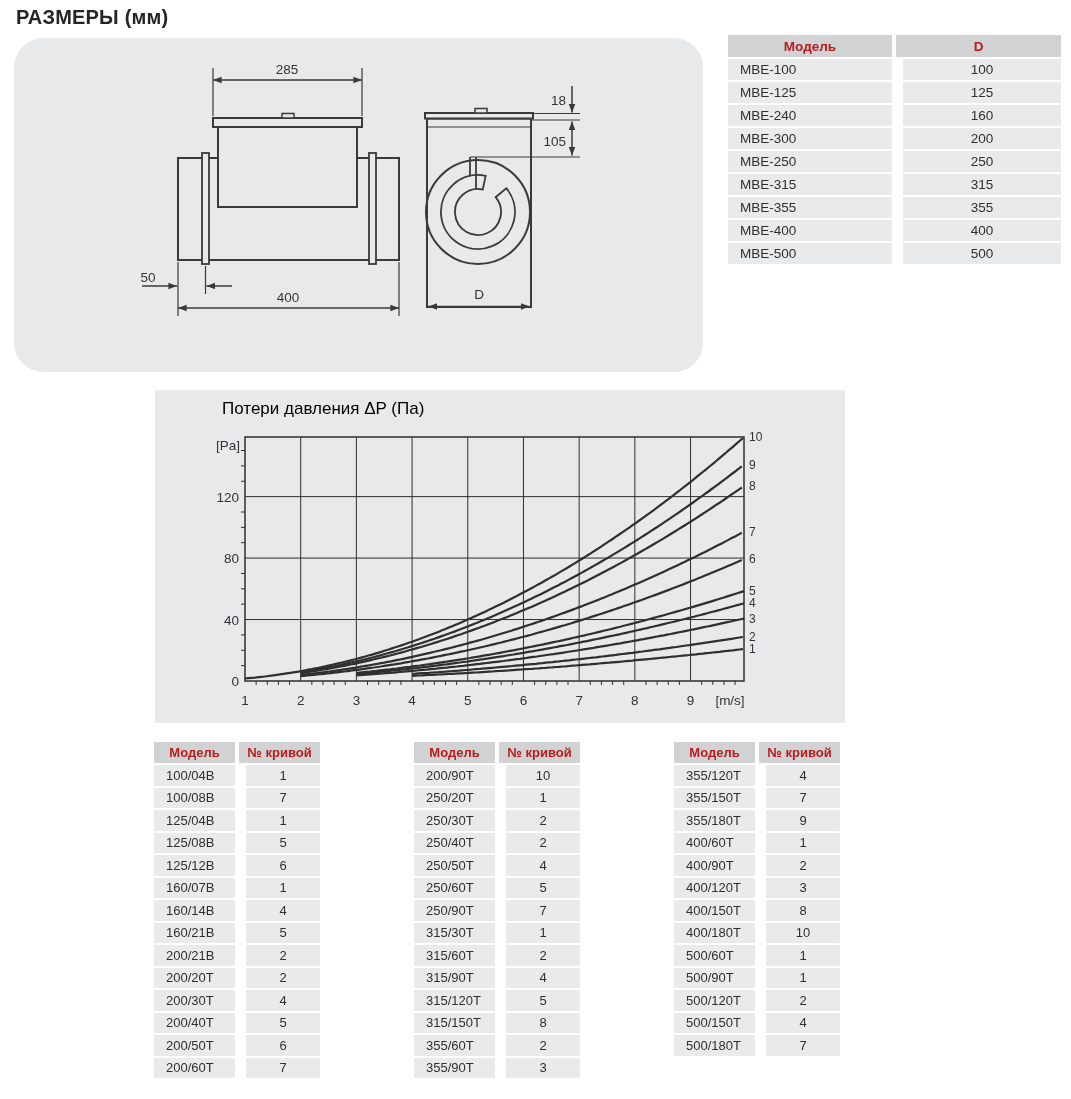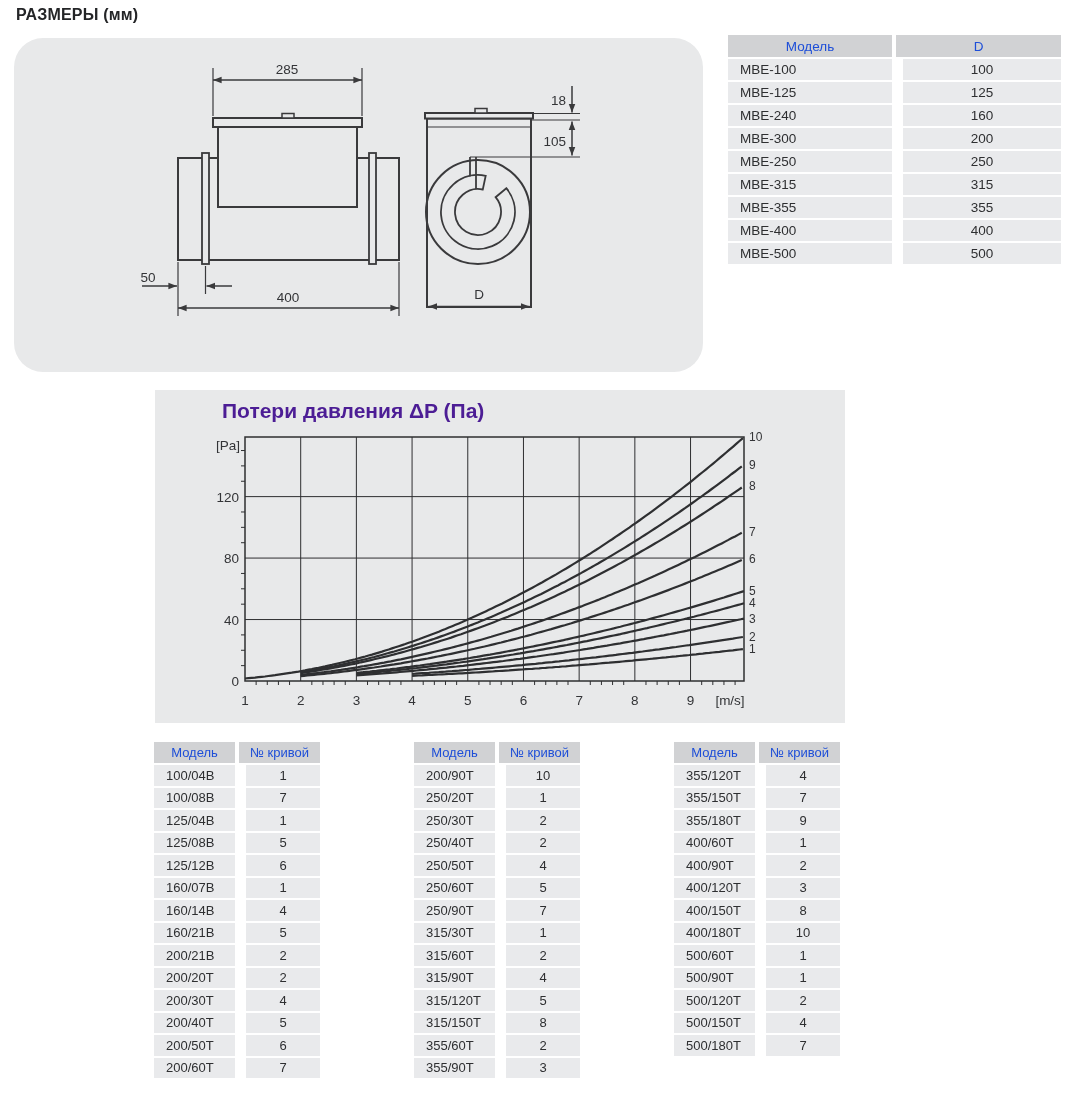--- a/index.html
+++ b/index.html
@@ -1,34 +1,34 @@
 <!DOCTYPE html>
 <html><head>
 <meta charset="utf-8">
 <style>
   html,body{margin:0;padding:0;background:#fff;}
   .page{position:relative;width:1071px;height:1099px;background:#fff;
         font-family:"Liberation Sans",sans-serif;color:#2b2c2e;overflow:hidden;}
-  .page-title{position:absolute;left:16px;top:6px;font-size:16px;font-weight:bold;
+  .page-title{position:absolute;left:16px;top:6px;font-size:20px;font-weight:bold;
         letter-spacing:.2px;color:#242527;}
   .panel{position:absolute;background:#e8e9ea;}
   .drawing-panel{left:14px;top:38px;width:689px;height:334px;border-radius:29px;}
   .chart-panel{left:155px;top:390px;width:690px;height:333px;}
-  .chart-title{position:absolute;left:67px;top:9px;font-size:21px;font-weight:bold;color:#4c1d95;}
+  .chart-title{position:absolute;left:67px;top:9px;font-size:17px;font-weight:normal;color:#000000;}
   svg{position:absolute;left:0;top:0;}
   svg text{font-family:"Liberation Sans",sans-serif;fill:#333437;}
   .dim{font-size:13.5px;}
   
   .vtable{position:absolute;display:grid;grid-template-columns:164px 165px;
           grid-template-rows:22px;grid-auto-rows:21px;gap:2px 4px;}
   .ctable{position:absolute;display:grid;grid-template-columns:81px 81px;
           grid-template-rows:21px;grid-auto-rows:20.5px;gap:2px 4px;}
   .cell{background:#e9eaec;display:flex;align-items:center;font-size:13.5px;color:#2e2f31;}
   .ctable .cell{font-size:13px;}
-  .cell.th{background:#d1d2d4;font-weight:normal;justify-content:center;color:#1d4ed8;}
+  .cell.th{background:#d1d2d4;font-weight:bold;justify-content:center;color:#b91c1c;}
   .cell.model{padding-left:12px;}
   .cell.val{justify-content:center;margin-left:7px;}
 </style>
 </head>
 <body>
 
 <div class="page">
 
   <div class="page-title">РАЗМЕРЫ (мм)</div>
 

